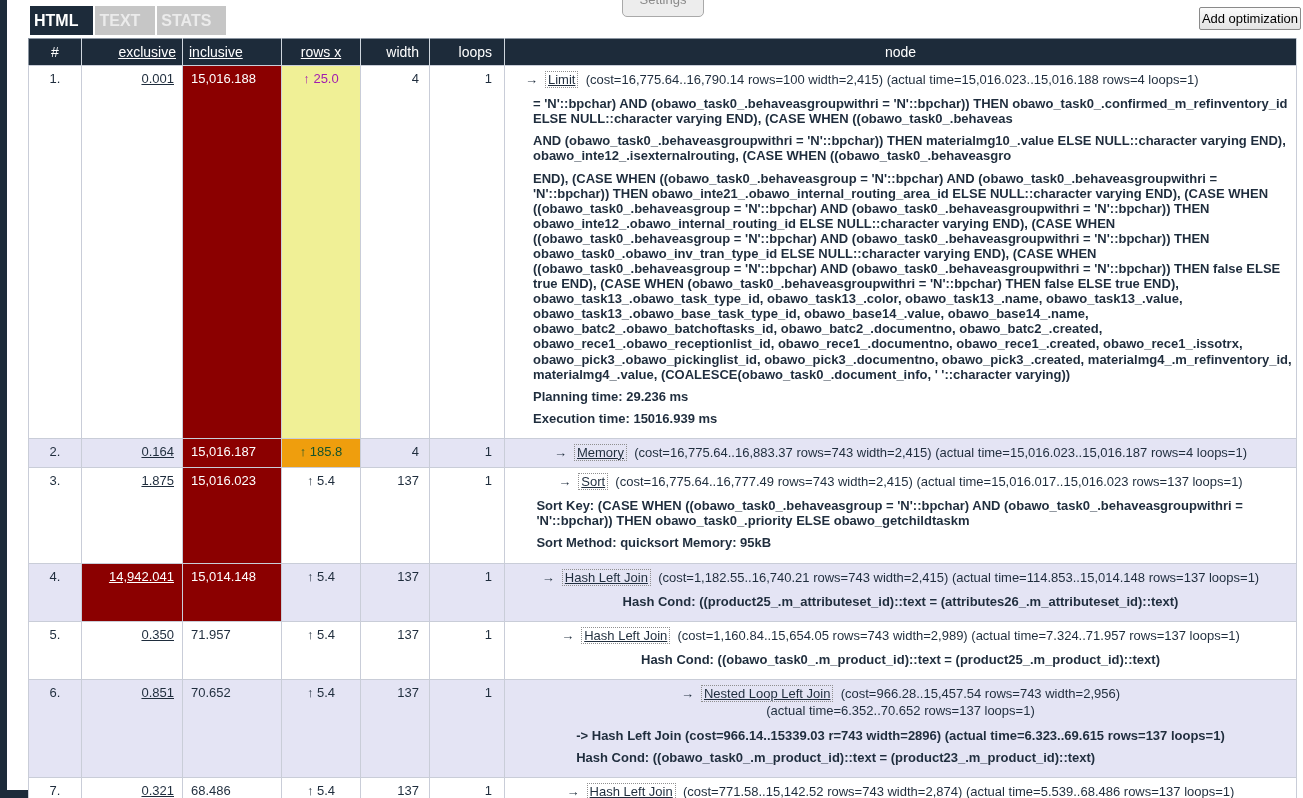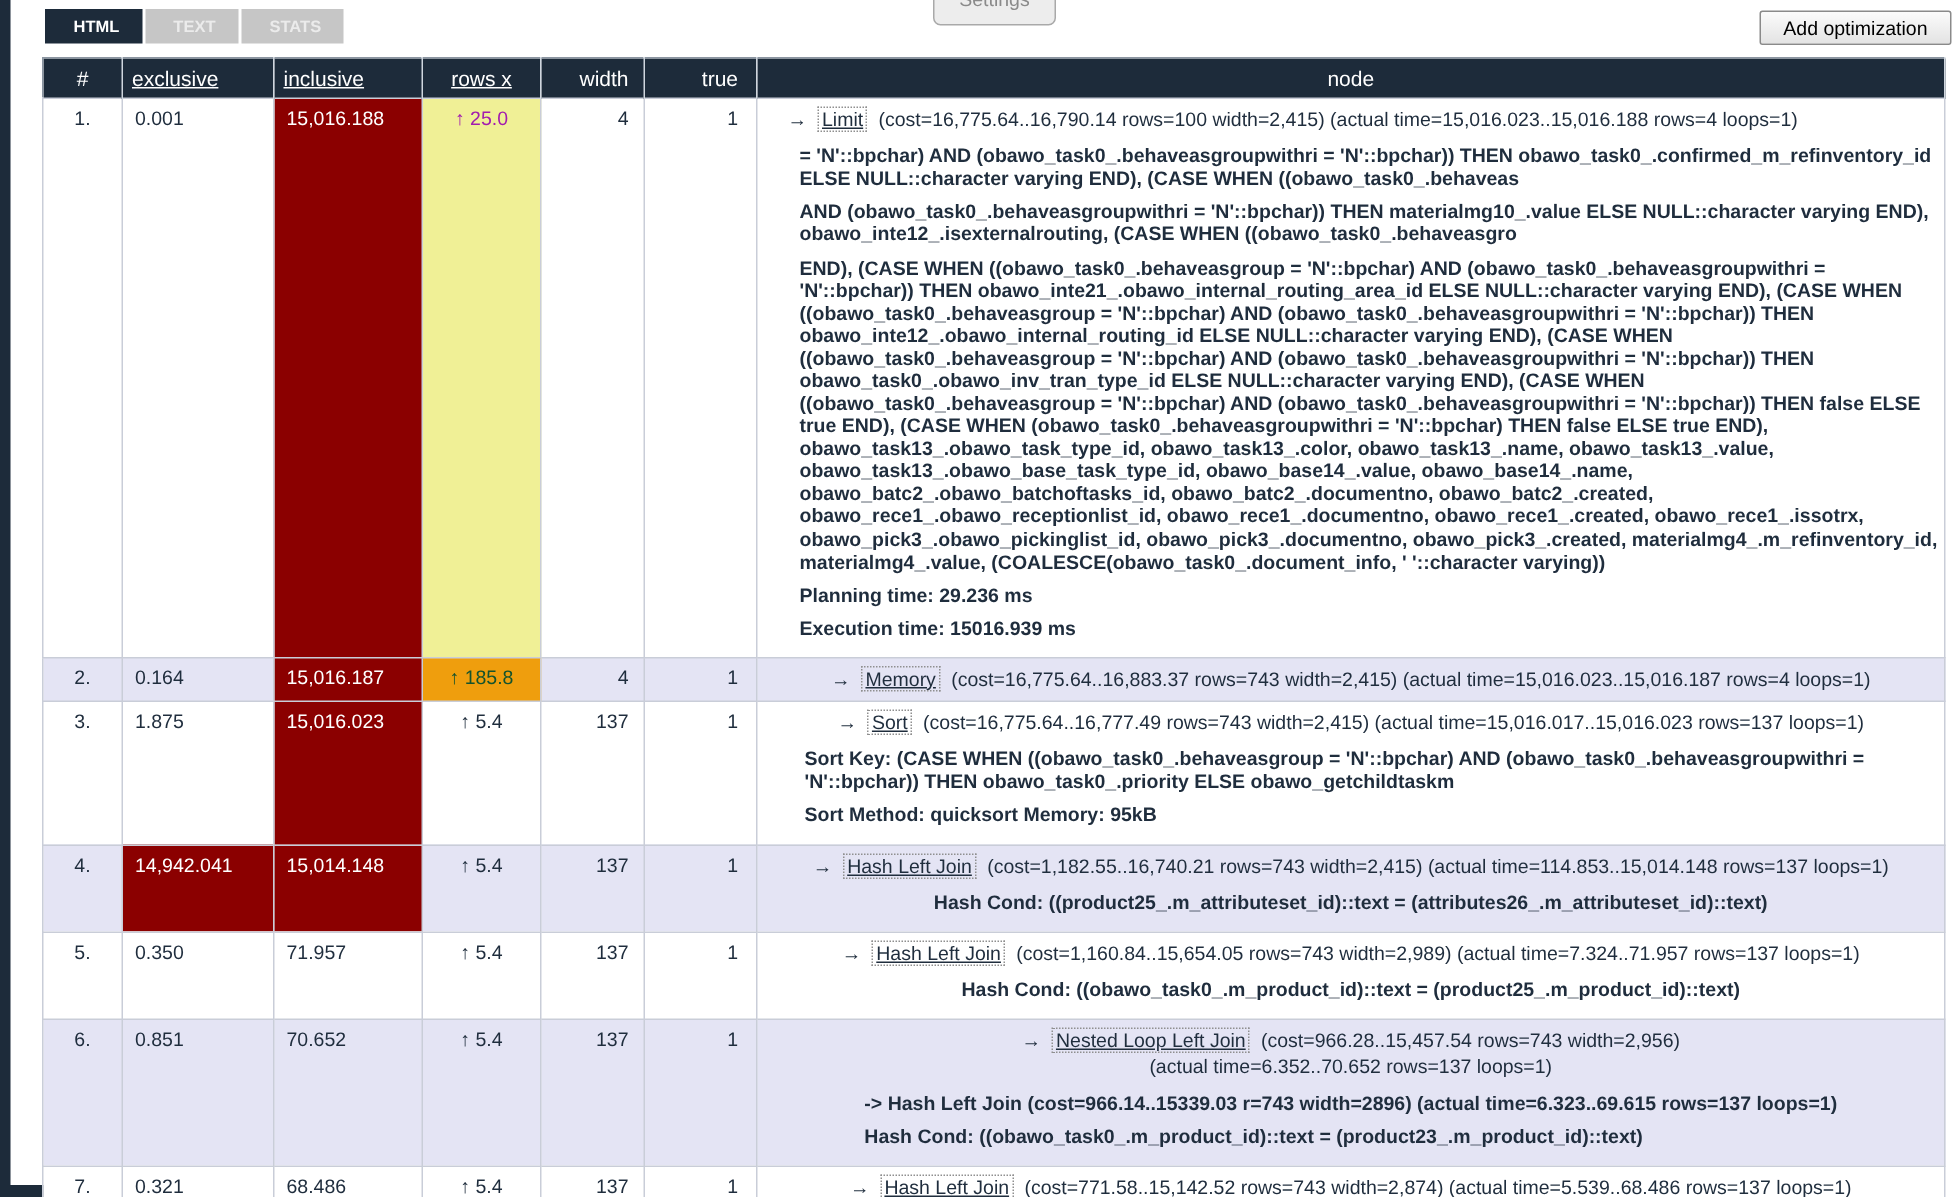--- a/index.html
+++ b/index.html
@@ -5,41 +5,41 @@
   html,body{margin:0;padding:0;width:1303px;height:798px;overflow:hidden;background:#fff;
     font-family:"Liberation Sans",sans-serif;color:#1f2d3d;}
   .stage{position:relative;width:1303px;height:798px;overflow:hidden;}
 
   .left-strip{position:absolute;left:0;top:0;width:7px;height:798px;background:#1d2b3a;}
   .corner-block{position:absolute;left:0;top:790px;width:29px;height:8px;background:#1d2b3a;}
 
   .settings-btn{position:absolute;left:622px;top:-15px;width:80px;height:30px;line-height:27px;
     text-align:center;background:#ededed;border:1px solid #a9a9a9;border-radius:5px;
     color:#8a8a8a;font-size:13px;}
-  .addopt-btn{position:absolute;right:2px;top:7px;padding:3px 15px;font-size:13px;color:#000;
+  .addopt-btn{position:absolute;right:2px;top:7px;padding:3px 2px;font-size:13px;color:#000;
     background:linear-gradient(#fbfbfb,#e3e3e3);border:1px solid #8a8a8a;border-radius:2px;}
 
   .tab-bar{position:absolute;left:30px;top:6px;display:flex;gap:2px;}
-  .tab{padding:6px 15px 5px 19px;font-size:11px;font-weight:bold;background:#c6c6c6;color:#ebebeb;}
+  .tab{padding:6px 15px 5px 4px;font-size:16px;font-weight:bold;background:#c6c6c6;color:#ebebeb;}
   .tab.active{background:#1d2b3a;color:#fff;}
 
   table.plan{position:absolute;left:28px;top:38px;width:1269px;border-collapse:collapse;
     table-layout:fixed;font-size:13px;border:1px solid #8b95a1;}
   th{background:#1d2b3a;color:#fff;font-weight:normal;font-size:14px;padding:4px 6px;
     text-align:left;border-right:1px solid #cfd6de;white-space:nowrap;}
   th.c-num{text-align:center;}
   .sortlink{text-decoration:underline;cursor:pointer;}
   td{border:1px solid #c9cdd8;vertical-align:top;padding:5px 8px;background:#fff;}
   tr.zebra td{background:#e4e4f4;}
   td.cell-red{background:#8b0000 !important;color:#fff;}
   td.cell-yellow{background:#f0f096 !important;color:#a21caf;}
   td.cell-orange{background:#ef9e0d !important;color:#14532d;}
 
   .c-num{width:40px;text-align:center;}
-  .c-ex{width:88px;text-align:left;}
+  .c-ex{width:88px;text-align:right;text-decoration:underline;}
   .c-inc{width:86px;text-align:left;}
   .c-rx{width:66px;text-align:center;}
   .c-rows{width:52px;text-align:right;padding-right:10px;}
   .c-loops{width:56px;text-align:right;padding-right:12px;}
   .c-node{text-align:center;padding:5px 4px;}
   .c-node.align-left{text-align:left;padding-left:20px;margin-top:40px;}
 
   .node-head{margin:1px 0;line-height:1.25;}
   .node-head2{margin:1px 0;line-height:1.25;}
   .node-arrow{font-weight:bold;margin-right:7px;}
@@ -68,21 +68,21 @@
     </div>
 
   <table class="plan">
     <thead>
       <tr>
           <th class="c-num"><span>#</span></th>
           <th class="c-ex"><span class="sortlink">exclusive</span></th>
           <th class="c-inc"><span class="sortlink">inclusive</span></th>
           <th class="c-rx"><span class="sortlink">rows x</span></th>
           <th class="c-rows"><span>width</span></th>
-          <th class="c-loops"><span>true</span></th>
+          <th class="c-loops"><span>loops</span></th>
           <th class="c-node"><span>node</span></th>
         </tr>
     </thead>
     <tbody>
         <tr>
           <td class="c-num">1.</td>
           <td class="c-ex">0.001</td>
           <td class="c-inc cell-red">15,016.188</td>
           <td class="c-rx cell-yellow"><span>↑ </span><span>25.0</span></td>
           <td class="c-rows">4</td>

